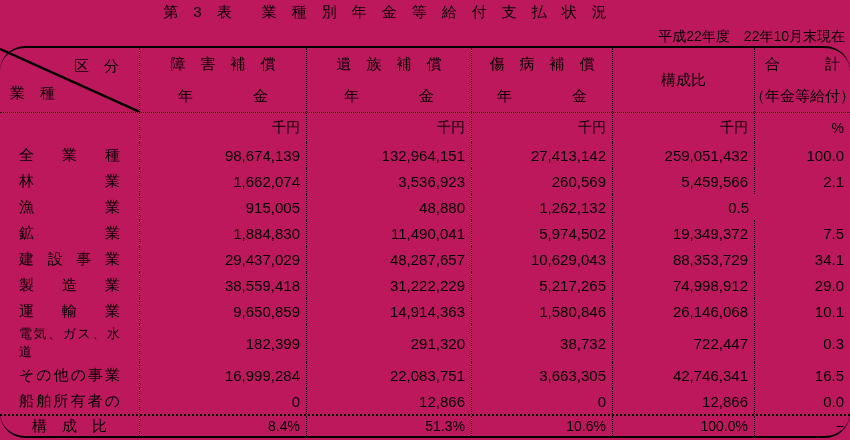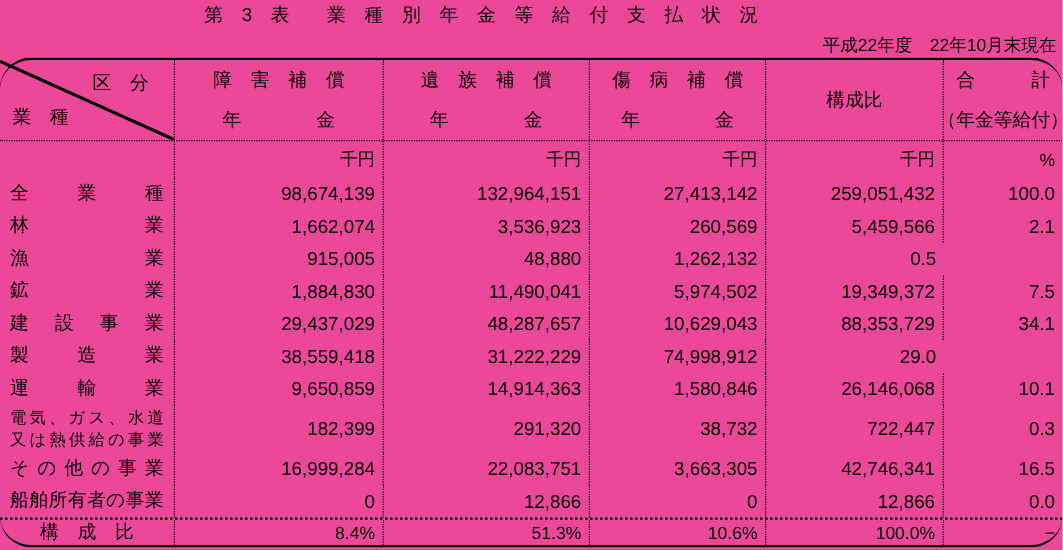--- a/index.html
+++ b/index.html
@@ -1,18 +1,18 @@
 <!DOCTYPE html>
 <html><head>
 <meta charset="utf-8">
 <style>
   * { margin:0; padding:0; box-sizing:border-box; }
   html,body { background:#fff; }
   .page {
-    position:relative; width:850px; height:440px; background:#ec4899;
+    position:relative; width:850px; height:440px; background:#be185d;
     color:#000; font-family:"Liberation Sans","DejaVu Sans",sans-serif;
     overflow:hidden;
   }
   .title {
     position:absolute; top:3px; left:0; width:770px;
     text-align:center; font-size:15px; white-space:pre;
   }
   .subtitle {
     position:absolute; top:28px; right:5px; font-size:14px; white-space:pre;
   }
@@ -36,21 +36,21 @@
   .header .cell:nth-child(5) .l2 { font-size:13px; }
 
   
   .units { height:29px;text-align:center; }
   .ucell { display:flex; align-items:center; justify-content:flex-end;
            padding-right:6px; font-size:14px; }
 
   
   .brow { height:26px; }
   .brow.tall { height:38px; }
-  .lbl { font-size:15px; padding:0 8px; line-height:26px;
+  .lbl { font-size:15px; padding:0 19px; line-height:26px;
          text-align:justify; text-align-last:justify; white-space:pre-line; }
   .tall .lbl { font-size:13px; line-height:18px; padding-top:1px; }
   .num { font-family:Liberation Sans, sans-serif;
          font-size:15px; display:flex; align-items:center;
          justify-content:flex-end; padding-right:6px; }
 
   
   .frow { height:22px; border-top:2px dotted #000; }
   .flbl { font-size:15px; text-align:center; text-align-last:center;
           line-height:20px; white-space:pre; }
@@ -140,20 +140,21 @@
           <div class="cell num">29,437,029</div>
           <div class="cell num">48,287,657</div>
           <div class="cell num">10,629,043</div>
           <div class="cell num">88,353,729</div>
           <div class="cell num">34.1</div>
         </div>
         <div class="row brow">
           <div class="cell lbl">製造業</div>
           <div class="cell num">38,559,418</div>
           <div class="cell num">31,222,229</div>
+          <div class="cell num">5,217,265</div>
           <div class="cell num">74,998,912</div>
           <div class="cell num">29.0</div>
         </div>
         <div class="row brow">
           <div class="cell lbl">運輸業</div>
           <div class="cell num">9,650,859</div>
           <div class="cell num">14,914,363</div>
           <div class="cell num">1,580,846</div>
           <div class="cell num">26,146,068</div>
           <div class="cell num">10.1</div>

